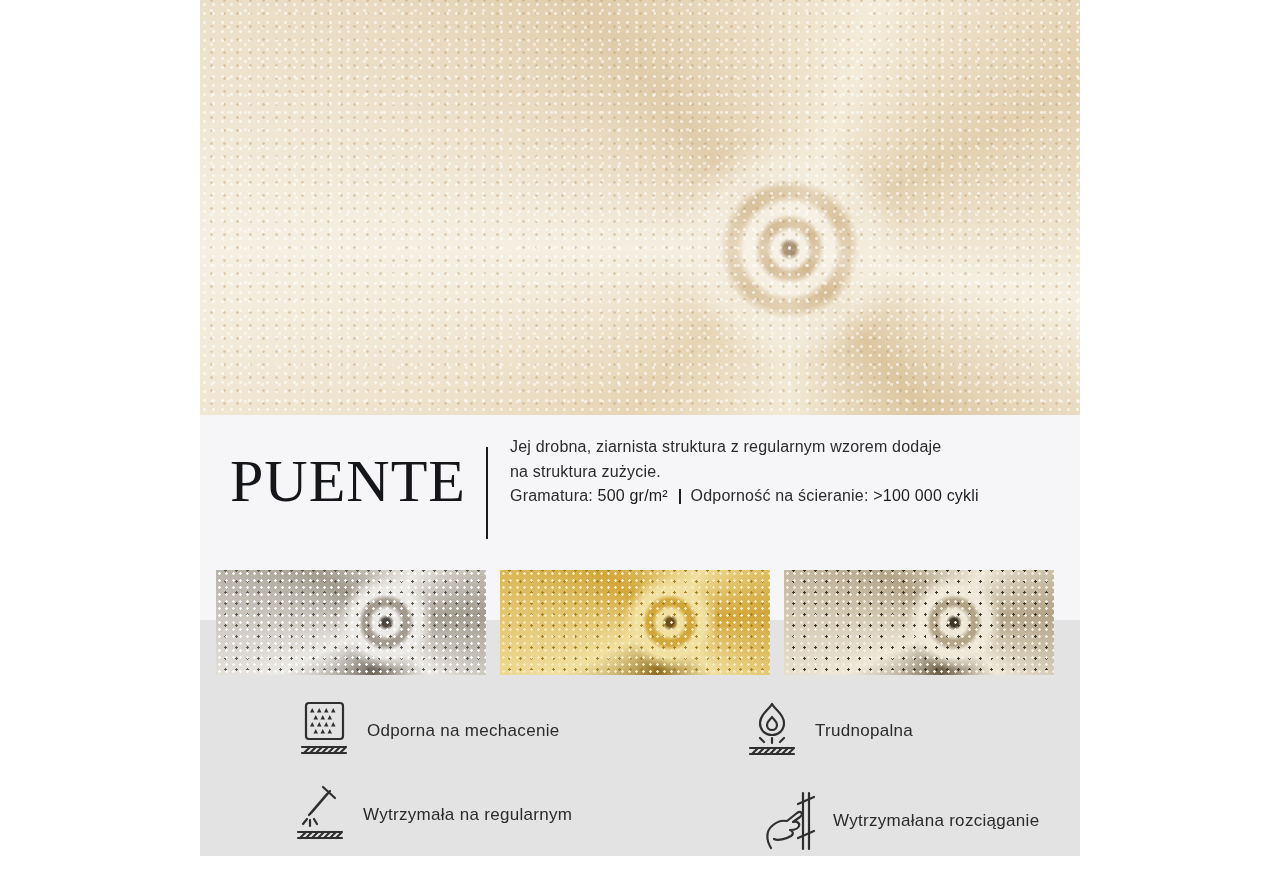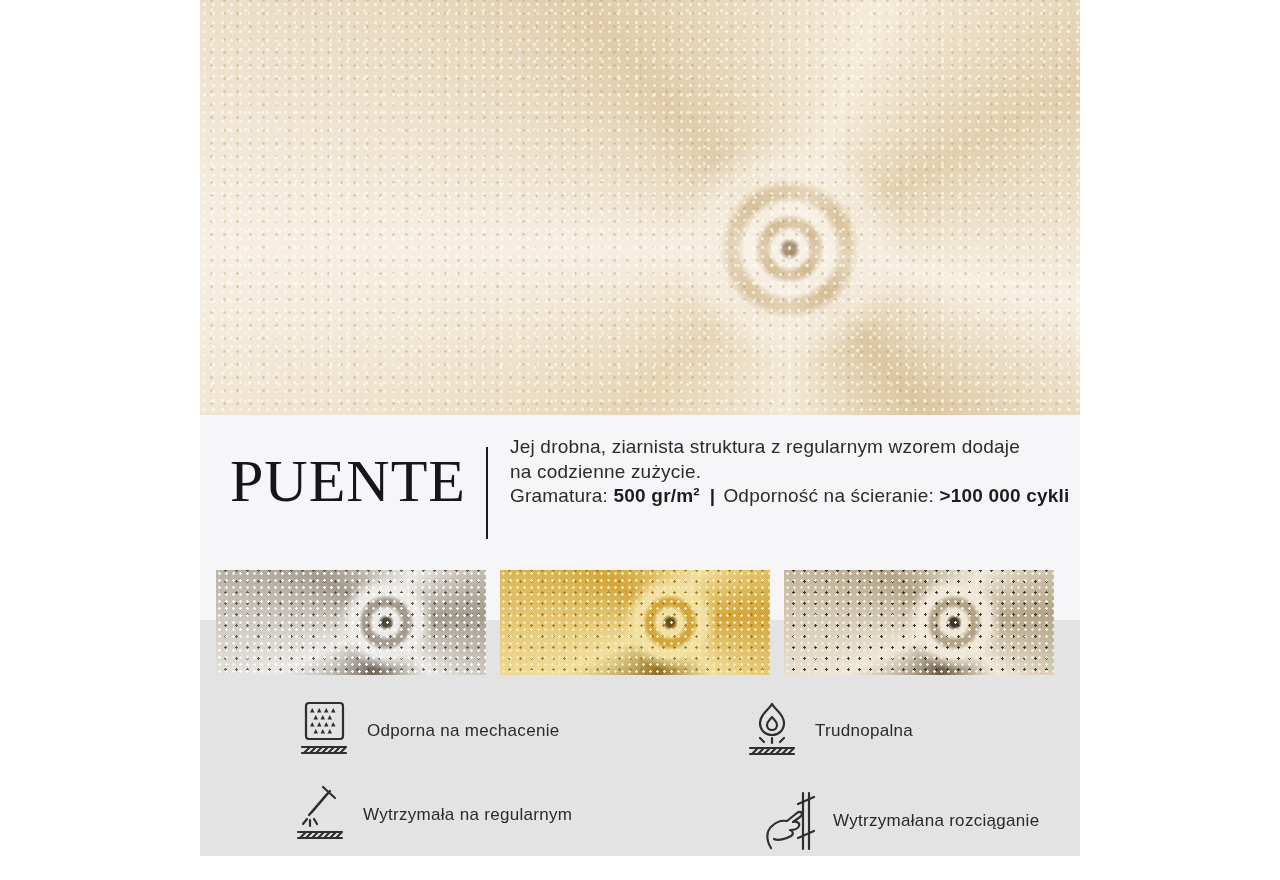--- a/index.html
+++ b/index.html
@@ -24,25 +24,25 @@
       radial-gradient(rgba(187,152,105,.42) 1px, transparent 1.6px),
       radial-gradient(rgba(255,255,255,.5) 1.3px, transparent 2px);
     background-size:9px 9px,13px 13px,17px 17px;
     background-position:0 0,5px 7px,3px 2px;}
 
   
   .header-block{position:absolute;left:0;top:415px;width:880px;height:205px;background:#f6f6f8;}
   .title{position:absolute;left:30px;top:36px;font-family:"Liberation Serif","DejaVu Serif",serif;
          font-size:60px;line-height:60px;font-weight:400;letter-spacing:1px;color:#15161a;}
   .divider{position:absolute;left:286px;top:32px;width:2px;height:92px;background:#1b1c20;}
-  .desc{position:absolute;left:310px;top:20px;width:560px;font-size:19px;line-height:24.6px;
+  .desc{position:absolute;left:310px;top:20px;width:560px;font-size:16px;line-height:24.6px;
         letter-spacing:.2px;color:#2b2b2b;}
   .desc-line{white-space:nowrap;}
   .specs{white-space:nowrap;}
-  .specs b{font-weight:700;color:#1d1d1f;}
+  .specs b{font-weight:400;color:#1d1d1f;}
   .sep{font-weight:700;color:#1d1d1f;margin:0 8px 0 10px;}
 
   
   .swatch-row{position:absolute;left:16px;top:570px;display:flex;gap:14px;z-index:2;}
   .swatch{position:relative;width:270px;height:105px;overflow:hidden;
     background-color:var(--base);
     background-image:
       radial-gradient(circle at 63% 50%, var(--shadow) 0 4px, var(--light) 8px 13px,
         var(--mid) 18px 23px, var(--light) 28px 35px, rgba(0,0,0,0) 48px),
       conic-gradient(from 30deg at 63% 50%, var(--light) 0deg, var(--mid) 55deg, var(--light) 110deg,
@@ -75,21 +75,21 @@
 <div class="page">
   <div class="content">
 
     <div class="hero"></div>
 
     <div class="header-block">
       <div class="title">PUENTE</div>
       <div class="divider"></div>
       <div class="desc">
         <div class="desc-line">Jej drobna, ziarnista struktura z regularnym wzorem dodaje</div>
-        <div class="desc-line">na codzienne zużycie.</div>
+        <div class="desc-line">na struktura zużycie.</div>
         <div class="specs">
           <span>Gramatura:</span>
           <b>500 gr/m²</b><span class="sep">|</span><span>Odporność na ścieranie:</span>
           <b>&gt;100 000 cykli</b>
         </div>
       </div>
     </div>
 
     <div class="band"></div>
 

